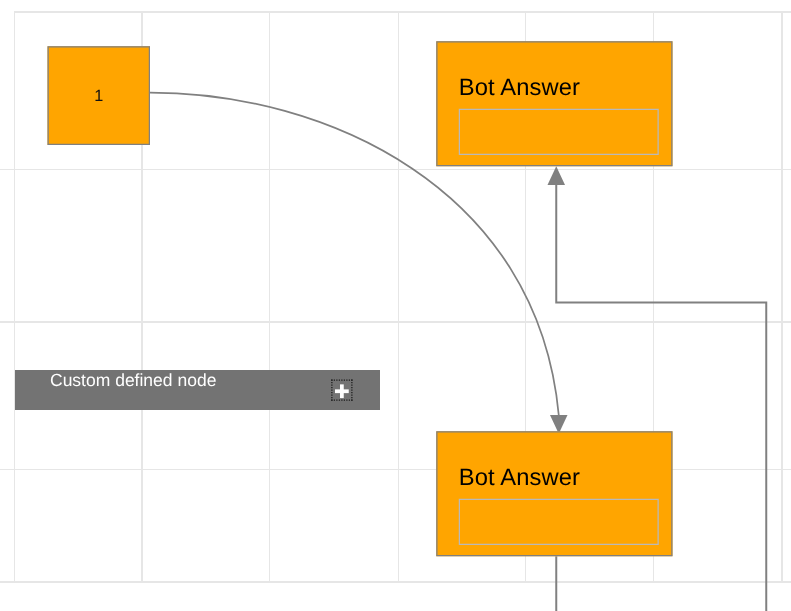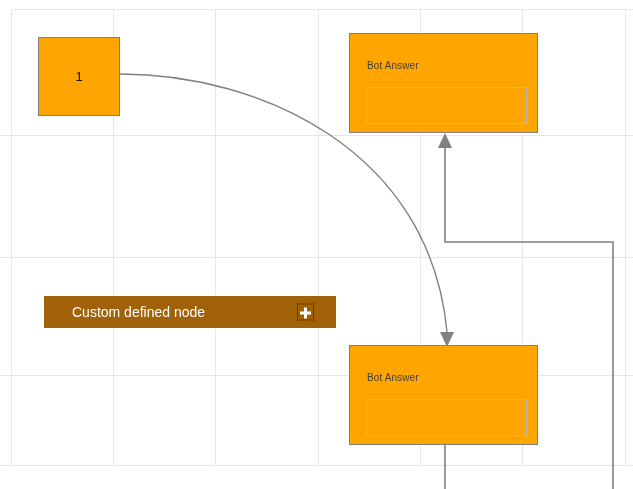--- a/index.html
+++ b/index.html
@@ -28,22 +28,22 @@
   .node {
     position: absolute;
     box-sizing: border-box;
     background: #FFA500;
     border: 1px solid #808080;
   }
   .node-title {
     position: absolute;
     left: 17px;
     top: 26px;
-    font-size: 10px;
-    color: #404040;
+    font-size: 19px;
+    color: #000000;
     letter-spacing: .1px;
     white-space: nowrap;
   }
   .node-slot {
     position: absolute;
     box-sizing: border-box;
     left: 17px;
     top: 53px;
     width: 160px;
     height: 37px;
@@ -75,28 +75,28 @@
     height: 100px;
   }
   #node-bot-2 {
     left: 349px;
     top: 345px;
     width: 189px;
     height: 100px;
   }
   #custom-node-bar {
     position: absolute;
-    left: 44px;
+    left: 12px;
     top: 296px;
     width: 292px;
     height: 32px;
     box-sizing: border-box;
-    background: #a16207;
+    background: #737373;
     display: flex;
-    align-items: center;
+    align-items: flex-start;
     cursor: pointer;
   }
   #custom-node-bar .bar-label {
     font-size: 14px;
     color: #ffffff;
     margin-left: 28px;
     white-space: nowrap;
   }
   #custom-node-bar .add-icon {
     position: absolute;

